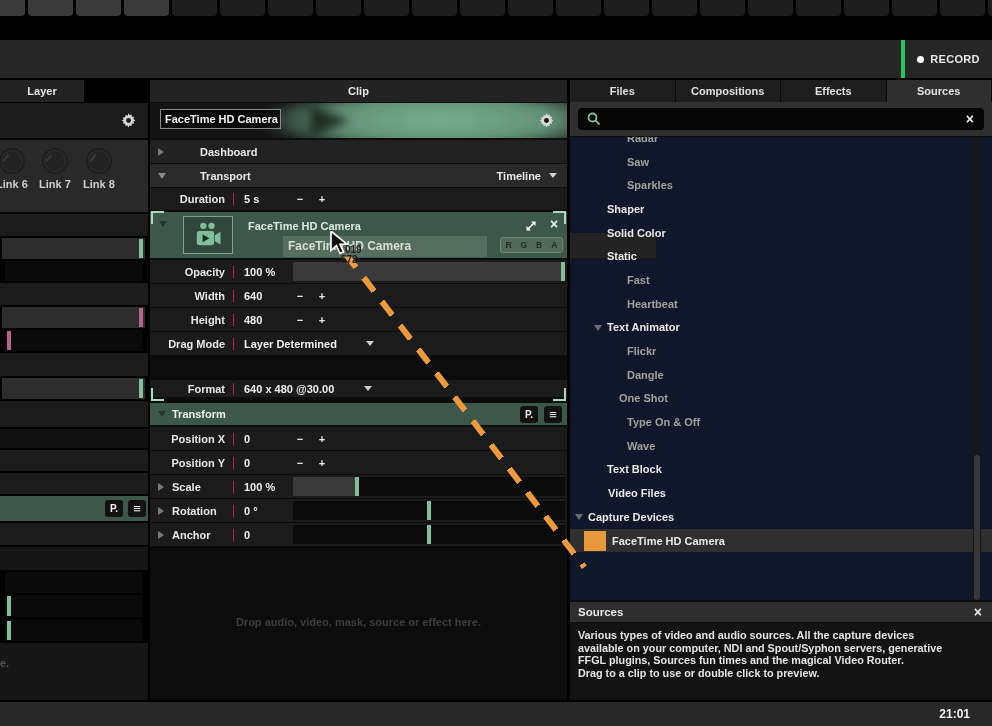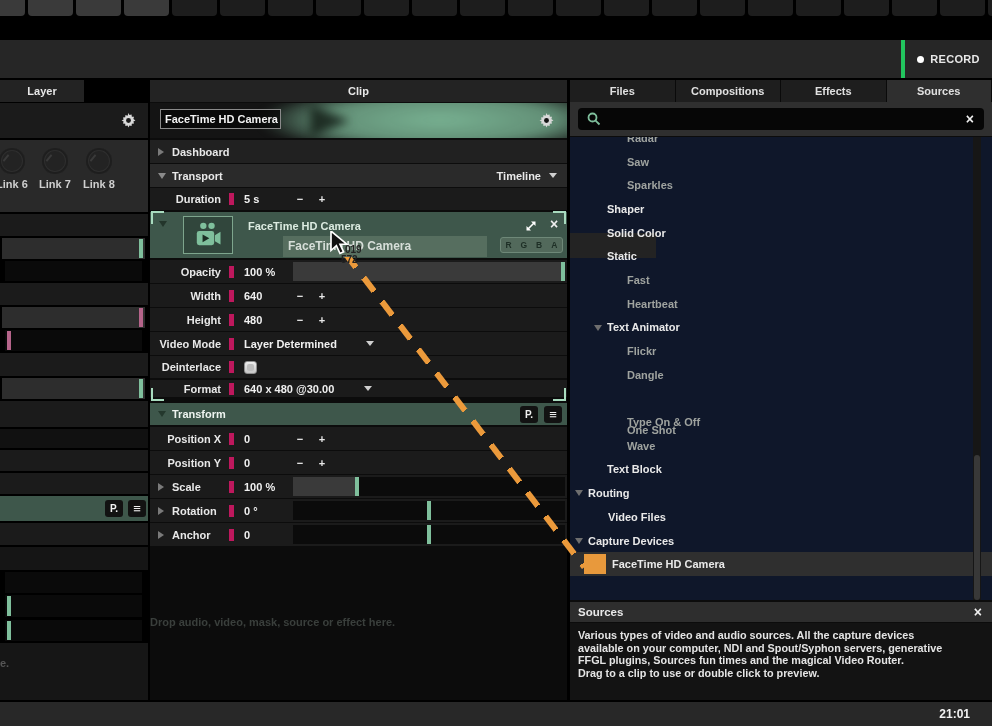--- a/index.html
+++ b/index.html
@@ -52,25 +52,25 @@
   #clip-thumb-row { position:absolute; top:23px; left:0; width:417px; height:35px; background:#141414; overflow:hidden; }
   #thumb-blob { position:absolute; left:110px; top:-18px; width:360px; height:70px;
     background:radial-gradient(ellipse at 50% 50%, rgba(125,185,152,.95) 0%, rgba(125,185,152,.75) 45%, rgba(125,185,152,0) 72%);
     filter:blur(4px); }
   #thumb-arrow { position:absolute; left:160px; top:2px; width:0; height:0;
     border-top:16px solid transparent; border-bottom:16px solid transparent; border-left:40px solid rgba(20,30,24,.85); filter:blur(5px); }
   #clip-name-field { position:absolute; left:10px; top:6px; width:121px; height:20px; background:rgba(5,5,5,.72);
     border:1px solid #8a8a8a; font-size:11px; font-weight:bold; color:#f2f2f2; line-height:18px; padding-left:4px; }
   .gear-right { position:absolute; right:13px; top:10px; }
   .crow { position:absolute; left:0; width:417px; height:23px; background:#1b1b1b; display:flex; align-items:center; font-size:11px; font-weight:bold; }
-  .crow .lbl { width:84px; text-align:right; padding-right:8px; border-right:5px solid #be185d; color:#e8e8e8; }
+  .crow .lbl { width:84px; text-align:right; padding-right:8px; border-right:1px solid #be185d; color:#e8e8e8; }
   .crow .val { margin-left:10px; min-width:46px; color:#f0f0f0; }
   .crow .minus { margin-left:2px; width:16px; text-align:center; color:#e8e8e8; }
   .crow .plus  { margin-left:6px; width:16px; text-align:center; color:#e8e8e8; }
-  .crow.sec { background:#212121; } .crow.sec .sec-lbl { margin-left:22px; }
+  .crow.sec { background:#212121;padding-left:28px; } .crow.sec .sec-lbl { margin-left:22px; }
   .crow.sec .tri-right, .crow.sec .tri-down { position:absolute; left:8px; }
   .dd-arrow { width:0; height:0; border-left:4px solid transparent; border-right:4px solid transparent; border-top:5px solid #cfcfcf; margin-left:12px; }
   .slider { position:absolute; left:143px; right:2px; top:2px; bottom:2px; background:#0b0b0b; }
   .slider .fill { position:absolute; left:0; top:0; bottom:0; background:#3a3a3a; }
   .slider .s-tick { position:absolute; top:0; bottom:0; width:4px; background:#7fbf9c; }
   #transport-mode { margin-left:auto; display:flex; align-items:center; padding-right:10px; }
   .checkbox { width:13px; height:13px; margin-left:10px; border-radius:3px; border:1px solid #8e8e8e;
     background:linear-gradient(#ededed,#c6c6c6); position:relative; }
   .checkbox::after { content:""; position:absolute; inset:2px; border-radius:2px; background:#bdbdbd; }
   
@@ -82,21 +82,21 @@
   .strip-expand { position:absolute; left:374px; top:7px; }
   .strip .x-btn { position:absolute; left:400px; top:5px; }
   .rgba { position:absolute; left:350px; top:25px; width:63px; height:16px; background:#52695b;
     border:1px solid #6e8878; border-radius:3px; display:flex; }
   .rgba span { flex:1; text-align:center; font-size:8.5px; font-weight:bold; color:#1e2f26; line-height:14px; }
   .crow.green-head { background:#3e574b; height:22px; }
   .crow.green-head .tri-down { position:absolute; left:8px; border-top-color:#24382d; }
   .crow.green-head .sec-lbl { margin-left:22px; color:#eef4f0; }
   .crow.green-head .btns { margin-left:auto; display:flex; gap:6px; padding-right:5px; }
   #drop-area { position:absolute; top:467px; left:0; width:417px; height:153px; background:#0c0c0c;
-    display:flex; align-items:center; justify-content:flex-start; }
+    display:flex; align-items:center; justify-content:center; }
   #drop-hint { font-size:11px; font-weight:bold; color:#3a3f3c; margin-top:-4px; }
   
   #clip-drop-frame { position:absolute; left:1px; top:131px; width:415px; height:190px; pointer-events:none; z-index:5; }
   .corner { position:absolute; width:13px; height:13px; }
   .corner.tl { left:0; top:0; border-left:2px solid #a8dbbe; border-top:2px solid #a8dbbe; }
   .corner.tr { right:0; top:0; border-right:2px solid #a8dbbe; border-top:2px solid #a8dbbe; }
   .corner.bl { left:0; bottom:0; border-left:2px solid #a8dbbe; border-bottom:2px solid #a8dbbe; }
   .corner.br { right:0; bottom:0; border-right:2px solid #a8dbbe; border-bottom:2px solid #a8dbbe; }
   
   #browser-panel { position:absolute; left:570px; top:80px; width:422px; height:620px; background:#0c0c0c; }
@@ -321,29 +321,25 @@
     </div>
 
     <div class="crow" style="top:228px">
       <span class="lbl">Height</span>
       <span class="val">480</span>
       <span class="minus">−</span>
       <span class="plus">+</span>
     </div>
 
     <div class="crow" style="top:252px">
-      <span class="lbl">Video Mode</span>
+      <span class="lbl">Drag Mode</span>
       <span class="val" style="min-width:110px">Layer Determined</span>
       <span class="dd-arrow"></span>
     </div>
 
-    <div class="crow" style="top:276px;height:22px">
-      <span class="lbl">Deinterlace</span>
-      <span class="checkbox"></span>
-    </div>
 
     <div class="crow" style="top:300px;height:17px">
       <span class="lbl">Format</span>
       <span class="val" style="min-width:108px">640 x 480 @30.00</span>
       <span class="dd-arrow"></span>
     </div>
 
     <div class="crow green-head" style="top:323px">
       <span class="tri-down"></span>
       <span class="sec-lbl">Transform</span>
@@ -458,34 +454,30 @@
             <span class="tri-down" style="left: 24px;"></span>
             <span class="src-label bold" style="left: 37px;">Text Animator</span>
           </div>
           <div class="src-item">
             <span class="src-label" style="left: 57px;">Flickr</span>
           </div>
           <div class="src-item">
             <span class="src-label" style="left: 57px;">Dangle</span>
           </div>
           <div class="src-item">
-            <span class="src-label" style="left: 57px; margin-top: 32px;">One Shot</span>
+            <span class="src-label" style="left: 49px;">One Shot</span>
           </div>
           <div class="src-item">
             <span class="src-label" style="left: 57px;">Type On &amp; Off</span>
           </div>
           <div class="src-item">
             <span class="src-label" style="left: 57px;">Wave</span>
           </div>
           <div class="src-item">
             <span class="src-label bold" style="left: 37px;">Text Block</span>
-          </div>
-          <div class="src-item">
-            <span class="tri-down" style="left: 5px;"></span>
-            <span class="src-label bold" style="left: 18px;">Routing</span>
           </div>
           <div class="src-item">
             <span class="src-label bold" style="left: 38px;">Video Files</span>
           </div>
           <div class="src-item">
             <span class="tri-down" style="left: 5px;"></span>
             <span class="src-label bold" style="left: 18px;">Capture Devices</span>
           </div>
           <div class="src-item selected">
             <span class="swatch"></span>

